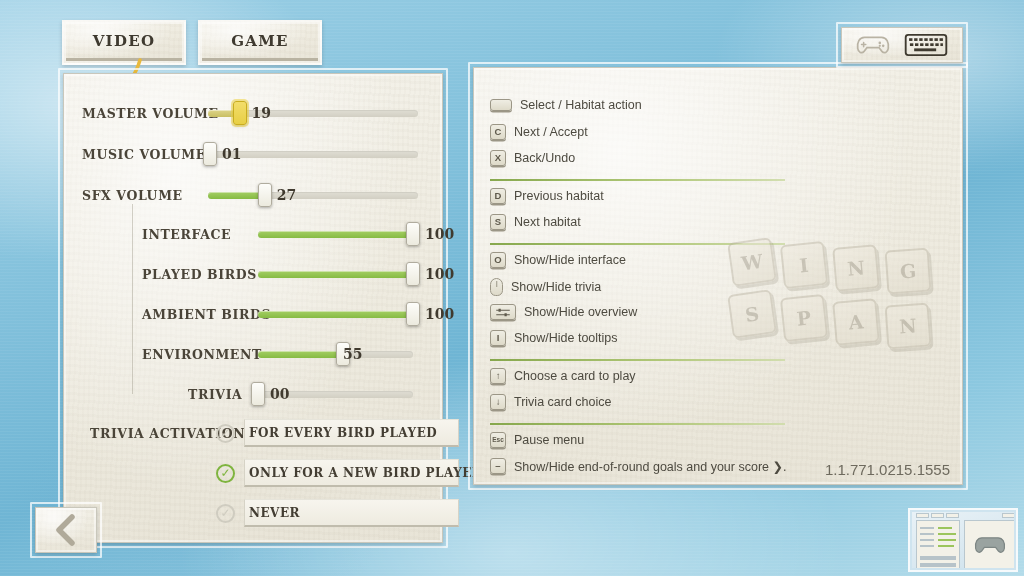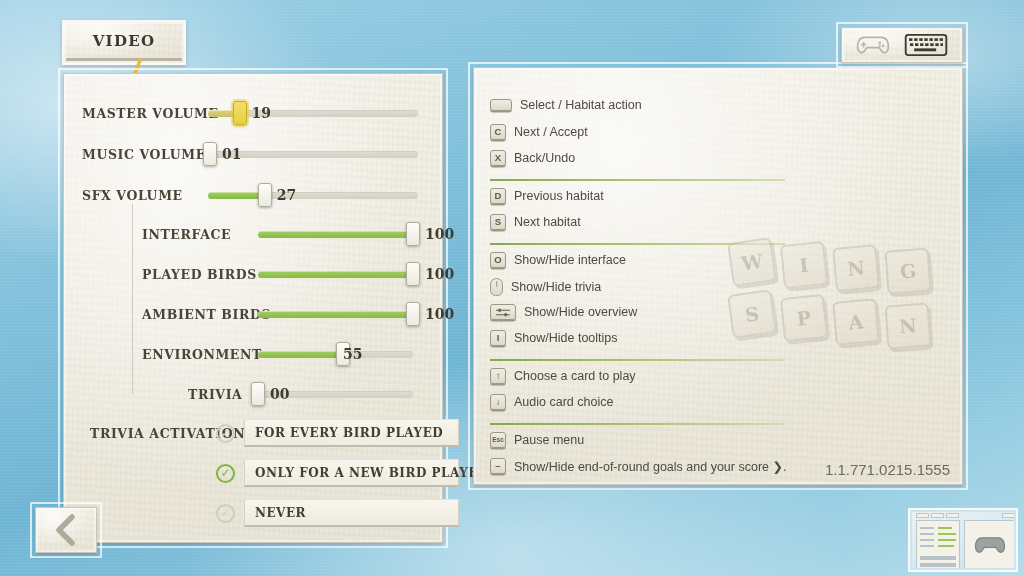--- a/index.html
+++ b/index.html
@@ -117,21 +117,21 @@
   .radio-row { position:absolute; display:flex; align-items:center; gap: 9px; cursor:pointer; }
   .radio-mark {
     width: 19px; height: 19px; border-radius: 50%;
     border: 2px solid #cfccc0;
     display:flex; align-items:center; justify-content:center;
     color: #cfccc0; font-size: 12px; line-height:1; flex: 0 0 auto;
   }
   .radio-mark.on { border-color: #7fb43f; color: #7fb43f; }
   .radio-box {
     width: 215px; height: 28px;
-    display:flex; align-items:center; padding-left: 10px;
+    display:flex; align-items:center; padding-left: 4px;
     background: linear-gradient(180deg,#f7f5ee,#eeebe0);
     border: 1px solid #d6d3c6;
     border-top-color: #e6e4da;
     border-bottom: 2px solid #c0bcad;
     font-family: "DejaVu Serif", serif;
     font-size: 12px; letter-spacing: .5px;
     color: #433d32; text-transform: uppercase; font-weight: 600;
     white-space: nowrap;
   }
   #trivia-activation-label {
@@ -212,20 +212,23 @@
 </style>
 </head>
 <body>
 
 <div id="sky"></div>
 
 <div id="tabs">
     <div class="tab paper">
       <div class="tab-inner sc">Video</div>
     </div>
+    <div class="tab paper">
+      <div class="tab-inner sc">Game</div>
+    </div>
   </div>
 
 <svg id="tab-arrow" viewBox="0 0 60 48">
   <path d="M40 2 C36 16, 26 30, 14 40" stroke="#e8b93c" stroke-width="3.5" fill="none" stroke-linecap="round"></path>
   <path d="M8 28 L12 42 L26 38 Z" fill="#e8b93c"></path>
 </svg>
 
 <div id="left-panel" class="frame">
   <div class="paper">
     <div id="sub-divider"></div>
@@ -354,21 +357,21 @@
           <div class="key">I</div>
           <div class="bind-text">Show/Hide tooltips</div>
         </div>
         <div class="sep" style="left: 16px; top: 291px; width: 295px;"></div>
         <div class="bind-row" style="left: 16px; top: 300px;">
           <div class="key">↑</div>
           <div class="bind-text">Choose a card to play</div>
         </div>
         <div class="bind-row" style="left: 16px; top: 326px;">
           <div class="key">↓</div>
-          <div class="bind-text">Audio card choice</div>
+          <div class="bind-text">Trivia card choice</div>
         </div>
         <div class="sep" style="left: 16px; top: 355px; width: 295px;"></div>
         <div class="bind-row" style="left: 16px; top: 364px;">
           <div class="key esc">Esc</div>
           <div class="bind-text">Pause menu</div>
         </div>
         <div class="bind-row" style="left: 16px; top: 390px;">
           <div class="key">–</div>
           <div class="bind-text">Show/Hide end-of-round goals and your score ❯.</div>
         </div>

